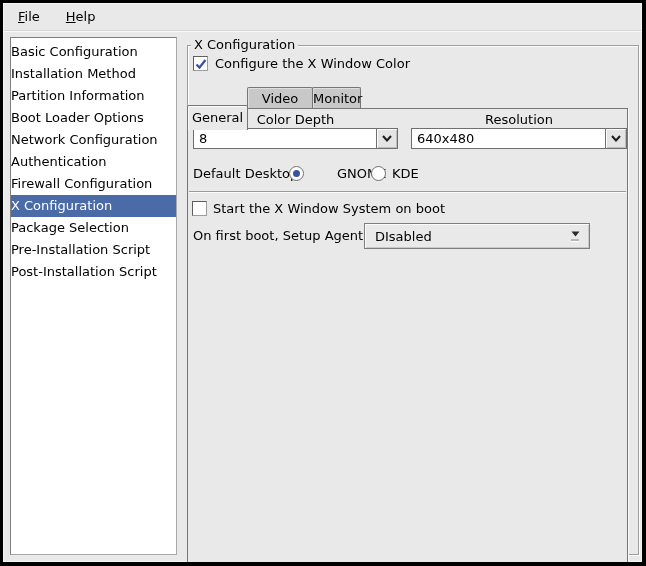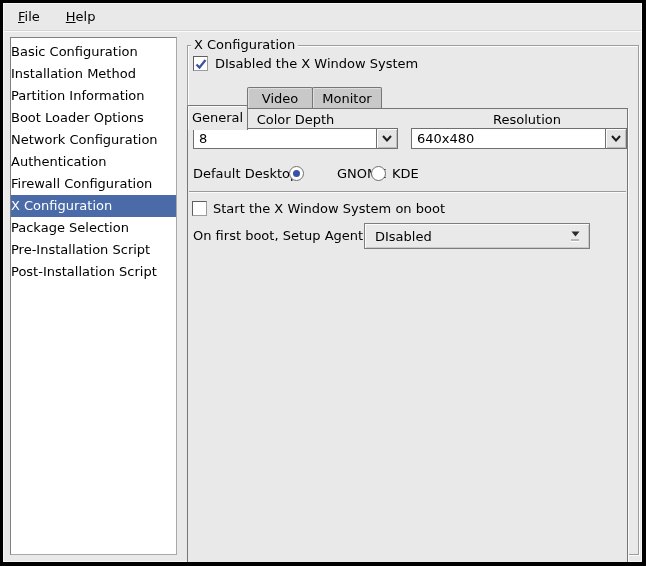--- a/index.html
+++ b/index.html
@@ -50,21 +50,21 @@
   .tab{position:absolute;border:1px solid #767676;border-bottom:none;
     text-align:center;cursor:default;
     border-top-left-radius:2px;border-top-right-radius:2px;}
   .tab.active{left:184px;top:81px;width:61px;height:25px;line-height:24px;
     background:var(--window-bg,#e9e9e9);z-index:3;
     box-shadow:inset 1px 0 0 #fbfbfb, inset 0 1px 0 #fbfbfb;margin-top:21px;}
   .tab.inactive{top:84px;height:22px;line-height:21px;
     background:var(--tab-inactive-bg,#c8c8c8);z-index:1;
     box-shadow:inset 1px 1px 0 #dedede;}
   .tab.t-video{left:244px;width:66px;}
-  .tab.t-monitor{left:309px;width:70px;}
+  .tab.t-monitor{left:309px;width:49px;}
 
   .notebook{position:absolute;left:184px;top:105px;width:441px;height:464px;
     border:1px solid #767676;background:var(--window-bg,#e9e9e9);
     box-shadow:1px 1px 0 #fafafa;z-index:2;}
 
   
   .combo-caption{position:absolute;height:16px;line-height:16px;text-align:center;}
   .combo{position:absolute;height:21px;display:flex;}
   .combo .entry{flex:1;background:#fff;border:1px solid #6f6f6f;border-right:none;
     padding:0 5px;line-height:19px;white-space:nowrap;overflow:hidden;}
@@ -110,30 +110,30 @@
 
   <div class="frame">
     <span class="frame-label">X Configuration</span>
   </div>
 
   <span class="cb" style="left:190px;top:53px;">
     <svg width="12" height="11" viewBox="0 0 12 11">
         <path d="M1.5 5.5 L4.5 8.5 L10.5 1" stroke="#3b53a5" stroke-width="2.3" fill="none"></path>
       </svg>
   </span>
-  <span class="check-label" style="left:212px;top:52px;">DIsabled the X Window System</span>
+  <span class="check-label" style="left:212px;top:52px;">Configure the X Window Color</span>
 
   <div class="tab active">General</div>
   <div class="tab inactive t-video">Video Card</div>
   <div class="tab inactive t-monitor">Monitor</div>
 
   <div class="notebook">
 
     <div class="combo-caption" style="left:5px;top:3px;width:205px;">Color Depth</div>
-    <div class="combo-caption" style="left:231px;top:3px;width:216px;">Resolution</div>
+    <div class="combo-caption" style="left:223px;top:3px;width:216px;">Resolution</div>
 
     <div class="combo" style="left:5px;top:19px;width:205px;">
       <div class="entry">8</div>
       <div class="dbtn">
         <svg width="10" height="7" viewBox="0 0 10 7">
             <path d="M1 1 L5 5.5 L9 1" stroke="#1c1c1c" stroke-width="2" fill="none"></path>
           </svg>
       </div>
     </div>
 

